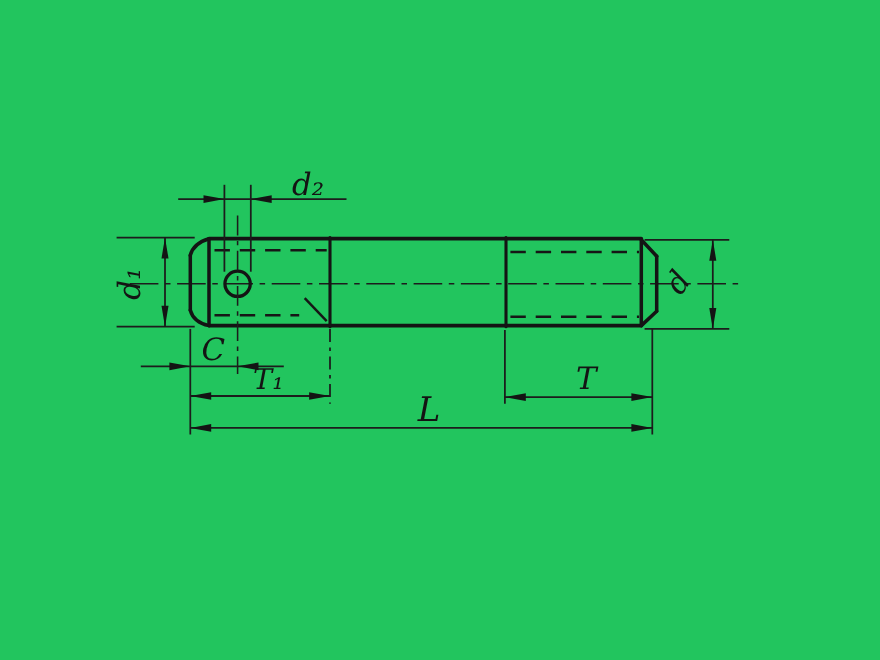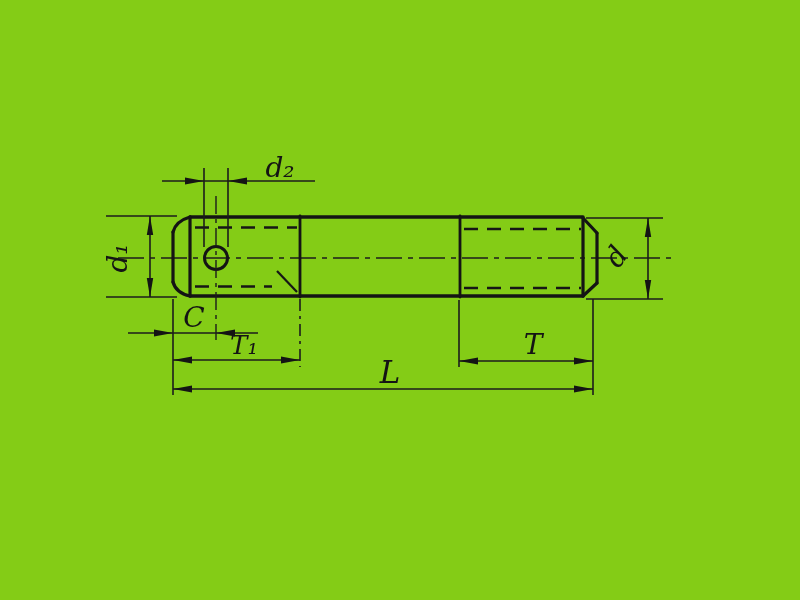--- a/index.html
+++ b/index.html
@@ -4,21 +4,21 @@
 <style>
   html, body {
     margin: 0;
     padding: 0;
     background: #ffffff;
   }
   .page {
     position: relative;
     width: 800px;
     height: 600px;
-    background: #84cc16;
+    background: #22c55e;
     overflow: hidden;
   }
   svg {
     position: absolute;
     left: 0;
     top: 0;
   }
   .dim-label {
     font-family: "DejaVu Serif", serif;
     font-style: italic;

